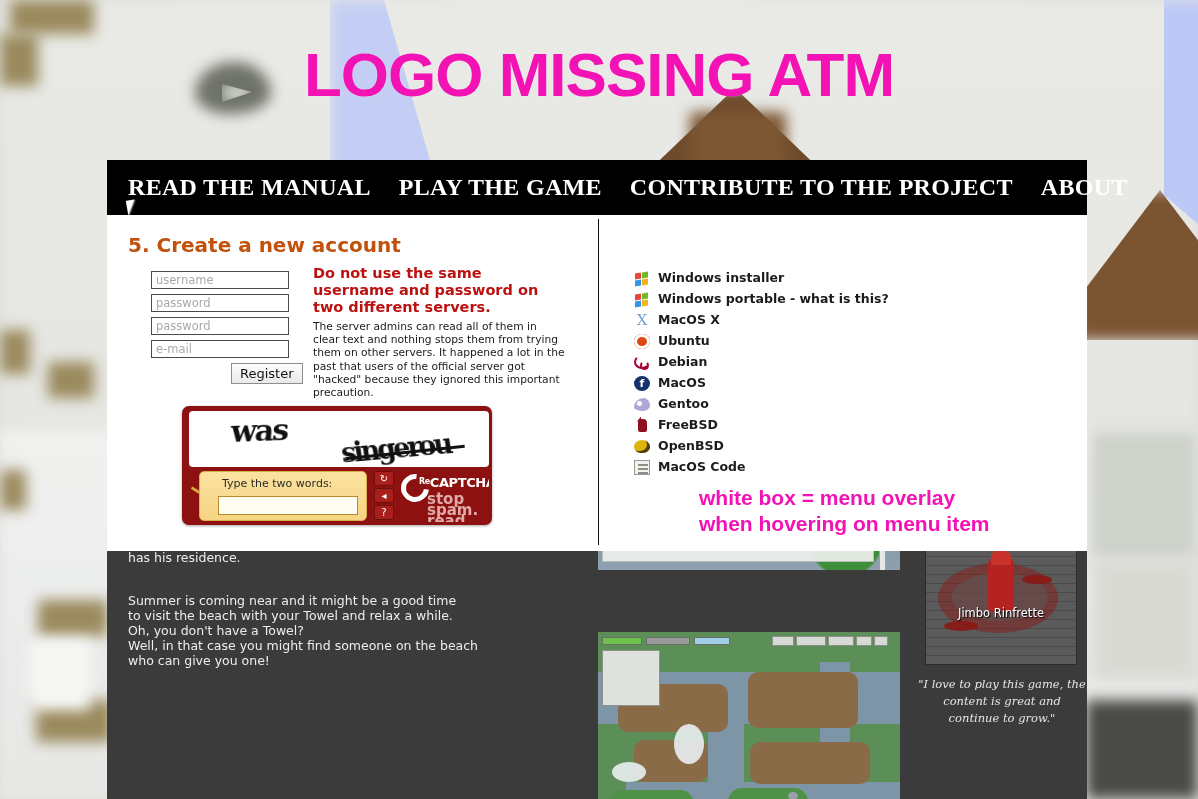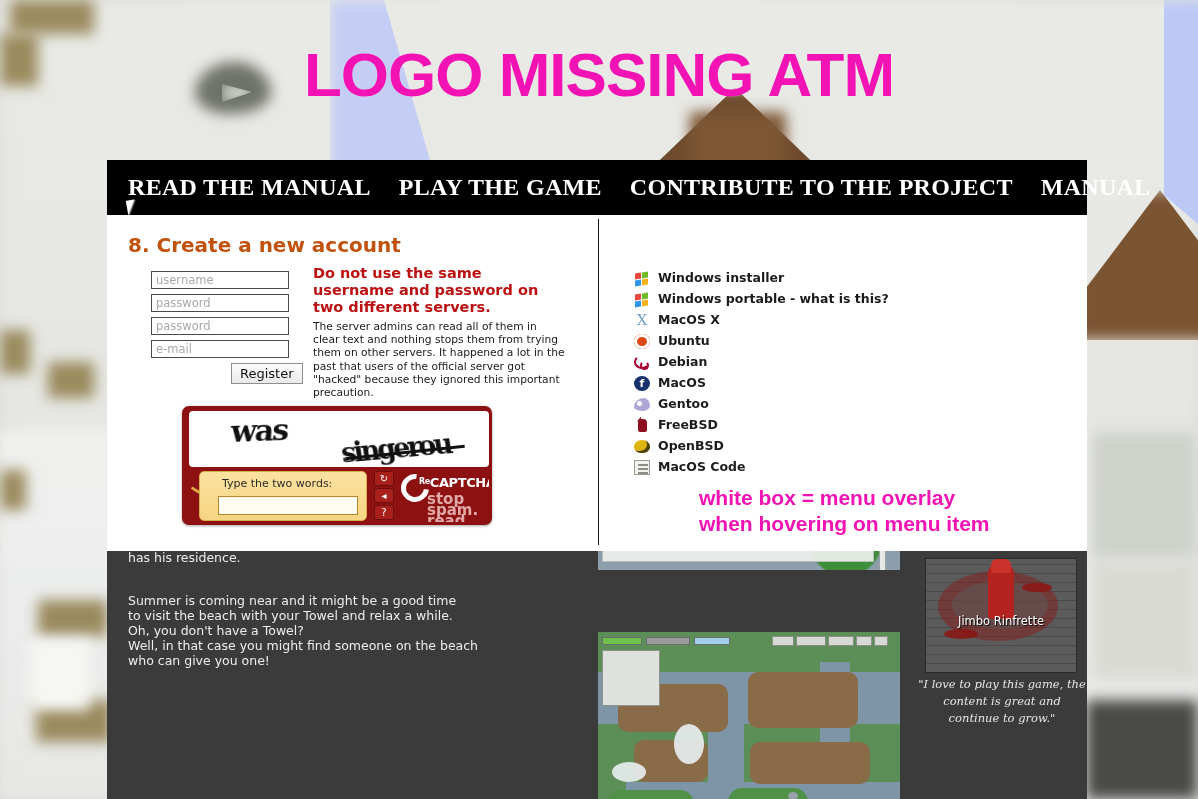--- a/index.html
+++ b/index.html
@@ -183,21 +183,21 @@
     position: absolute; left: 4px; top: 18px; width: 58px; height: 56px;
     background: #dfe1dc; border: 1px solid #8e918c;
   }
   .map-rock { position: absolute; width: 10px; height: 8px; background: #98a1a8; border-radius: 50%;}
 
   
   #testimonial {
     position: absolute; left: 810px; top: 390px; width: 170px; height: 330px;
   }
   #testi-img {
-    position: absolute; left: 8px; top: 8px; width: 152px; height: 115px;
+    position: absolute; left: 8px; top: 0; width: 152px; height: 115px;
     overflow: hidden;
     background:
       repeating-linear-gradient(0deg,  #5b5b5b 0 8px, #4b4b4b 8px 9px),
       repeating-linear-gradient(90deg, rgba(0,0,0,0.18) 0 24px, rgba(255,255,255,0.05) 24px 25px);
     border: 1px solid #2b2b2b;
     text-decoration: underline;
   }
   .blood {
     position: absolute; background: #8c1512; border-radius: 50%;
     opacity: .85;
@@ -612,28 +612,28 @@
     <div id="testi-quote">"I love to play this game,
 the content is great and
 continue to grow."</div>
   </div>
 </div>
 
 <div id="navbar">
   <div class="nav-item">READ THE MANUAL</div>
   <div class="nav-item">PLAY THE GAME</div>
   <div class="nav-item">CONTRIBUTE TO THE PROJECT</div>
-  <div class="nav-item">MANUAL</div>
+  <div class="nav-item">ABOUT</div>
 </div>
 <div id="cursor"></div>
 
 <div id="overlay">
   <div id="divider"></div>
 
-  <div class="col-head" id="head-left">8. Create a new account</div>
+  <div class="col-head" id="head-left">5. Create a new account</div>
 
   <form id="signup-form">
     <input class="field" type="text" placeholder="username" style="">
     <input class="field" type="password" placeholder="password" style="">
     <input class="field" type="password" placeholder="password" style="">
     <input class="field" type="text" placeholder="e-mail" style="">
     <button id="register-btn" type="submit">Register</button>
   </form>
 
   <div id="warn-block">

